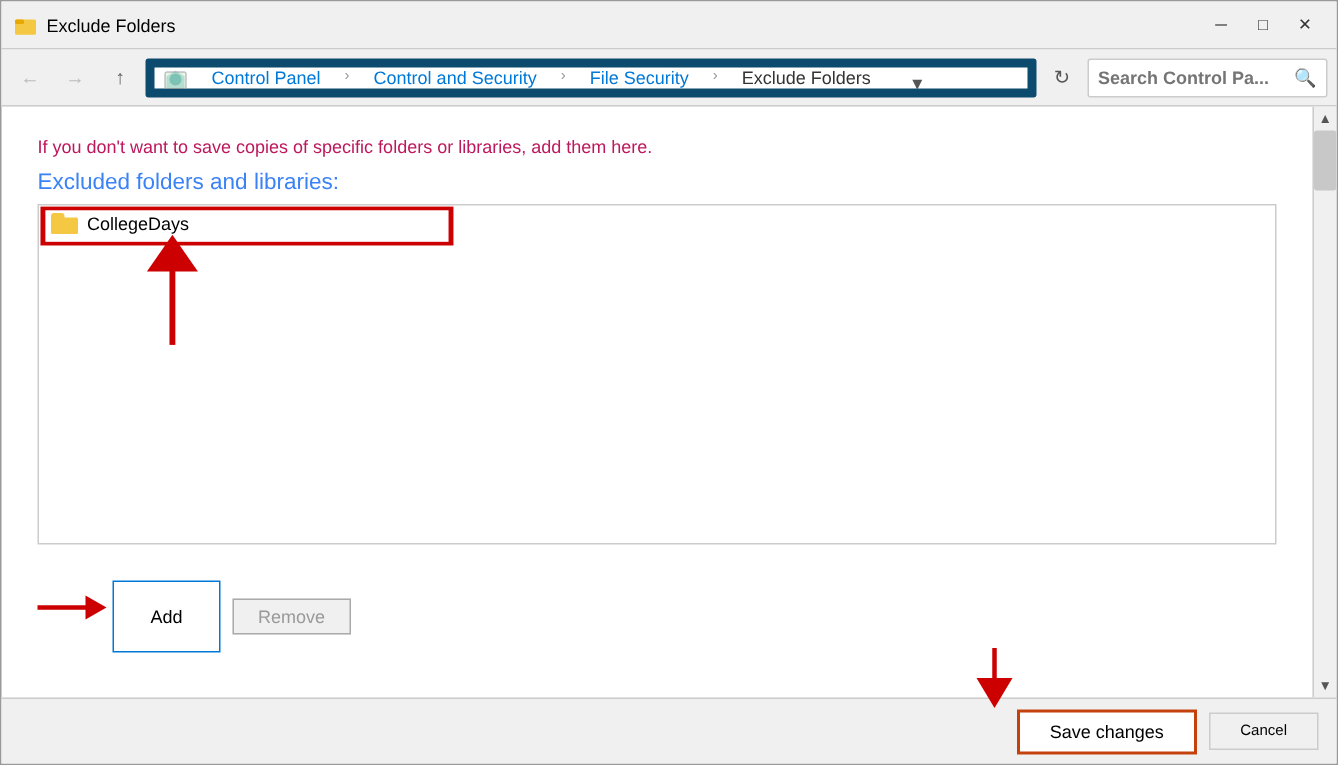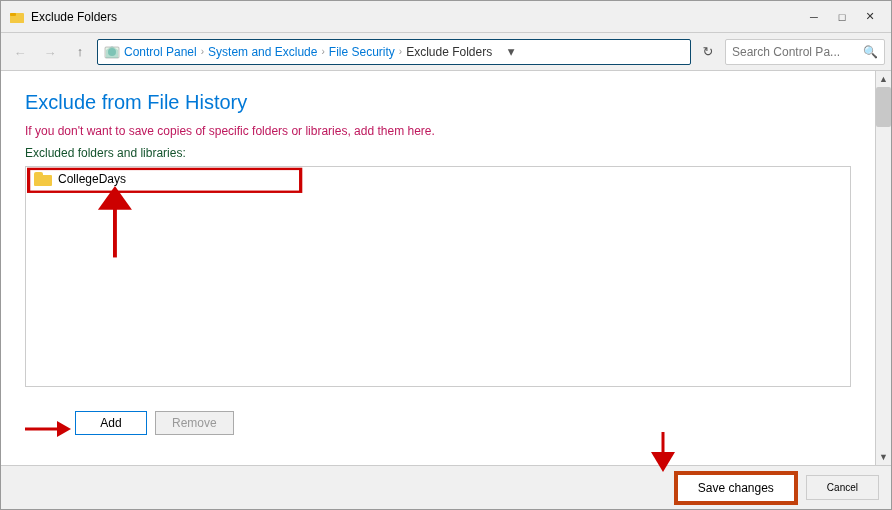--- a/index.html
+++ b/index.html
@@ -88,28 +88,28 @@
       color: #666;
       font-size: 13px;
       border-radius: 2px;
     }
     .nav-btn.disabled { color: #bbb; cursor: default; }
 
     .nav-path {
       flex: 1;
       height: 26px;
       background: #fff;
-      border: 1px solid #0c4a6e;
+      border: 6px solid #0c4a6e;
       border-radius: 2px;
       display: flex;
-      align-items: center;
+      align-items: flex-start;
       padding: 0 6px;
       font-size: 12px;
       color: #333;
-      gap: 4px;
+      gap: 16px;
     }
 
     .nav-path-icon {
       width: 16px;
       height: 16px;
       display: flex;
       align-items: center;
     }
 
     .breadcrumb-sep {
@@ -155,20 +155,21 @@
       background: #fff;
     }
 
     .search-box input {
       border: none;
       outline: none;
       font-size: 12px;
       width: 100%;
       background: transparent;
       color: #737373;
+      font-weight: bold;
     }
 
     .search-icon-el {
       color: #999;
       font-size: 12px;
     }
 
     
     .content-area {
       flex: 1;
@@ -226,22 +227,22 @@
       margin-bottom: 10px;
     }
 
     .page-desc {
       font-size: 12px;
       color: #be185d;
       margin-bottom: 8px;
     }
 
     .section-label {
-      font-size: 12px;
-      color: #14532d;
+      font-size: 15px;
+      color: #3b82f6;
       margin-bottom: 6px;
     }
 
     .folders-list {
       flex: 1;
       border: 1px solid #ccc;
       background: #fff;
       margin-bottom: 24px;
       overflow: hidden;
       position: relative;
@@ -298,21 +299,21 @@
     
     .buttons-row {
       display: flex;
       align-items: center;
       gap: 8px;
       margin-bottom: 14px;
       position: relative;
     }
 
     .btn-add {
-      padding: 4px 20px;
+      padding: 16px 20px;
       border: 1px solid #0078d7;
       background: #fff;
       color: #000;
       font-size: 12px;
       cursor: pointer;
       min-width: 72px;
       text-align: center;
     }
 
     .btn-remove {
@@ -332,21 +333,21 @@
       border-top: 1px solid #ccc;
       display: flex;
       align-items: center;
       justify-content: flex-end;
       padding: 0 12px;
       gap: 8px;
     }
 
     .btn-save {
       padding: 6px 20px;
-      border: 4px solid #c2410c;
+      border: 2px solid #c2410c;
       background: #fff;
       color: #000;
       font-size: 12px;
       cursor: pointer;
     }
 
     .btn-cancel {
       padding: 6px 20px;
       border: 1px solid #ccc;
       background: #f0f0f0;
@@ -402,41 +403,40 @@
     <div class="nav-path">
       <div class="nav-path-icon">
         <svg width="16" height="16" viewBox="0 0 16 16">
           <rect x="1" y="3" width="14" height="11" fill="#e8f4e8" stroke="#888" stroke-width="0.5" rx="1"></rect>
           <path d="M8 2 L14 6 L14 14 L2 14 L2 6 Z" fill="#4a9" opacity="0.3"></path>
           <circle cx="8" cy="8" r="4" fill="#4a9" opacity="0.5"></circle>
         </svg>
       </div>
       <span style="color:#0078d7;cursor:pointer;">Control Panel</span>
       <span class="breadcrumb-sep">›</span>
-      <span style="color:#0078d7;cursor:pointer;">System and Exclude</span>
+      <span style="color:#0078d7;cursor:pointer;">Control and Security</span>
       <span class="breadcrumb-sep">›</span>
       <span style="color:#0078d7;cursor:pointer;">File Security</span>
       <span class="breadcrumb-sep">›</span>
       <span>Exclude Folders</span>
       <button class="nav-path-dropdown">▾</button>
     </div>
 
     <button class="nav-refresh">↻</button>
 
     <div class="search-box">
       <input type="text" placeholder="Search Control Pa..." style="">
       <span class="search-icon-el">🔍</span>
     </div>
   </div>
 
   <div class="content-area">
 
     <div class="main-content">
 
-      <div class="page-title">Exclude from File History</div>
       <div class="page-desc">If you don't want to save copies of specific folders or libraries, add them here.</div>
       <div class="section-label">Excluded folders and libraries:</div>
 
       <div class="folders-wrapper">
         <div class="folders-list">
           <div class="folder-item">
             <div class="folder-icon">
               <div class="folder-shape"></div>
             </div>
             <span class="folder-name">CollegeDays</span>

